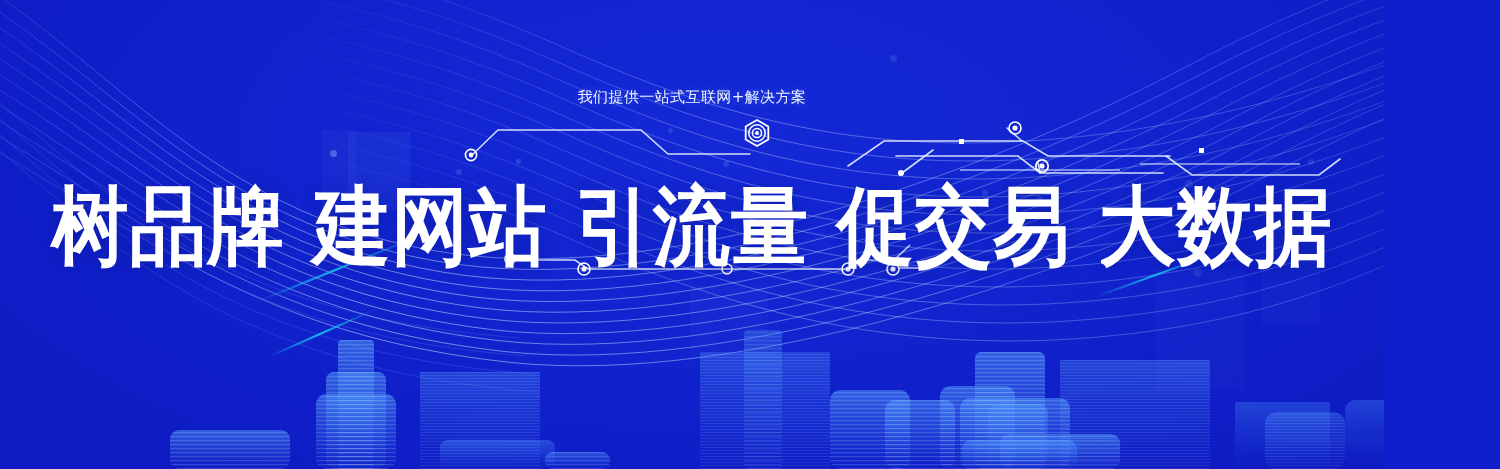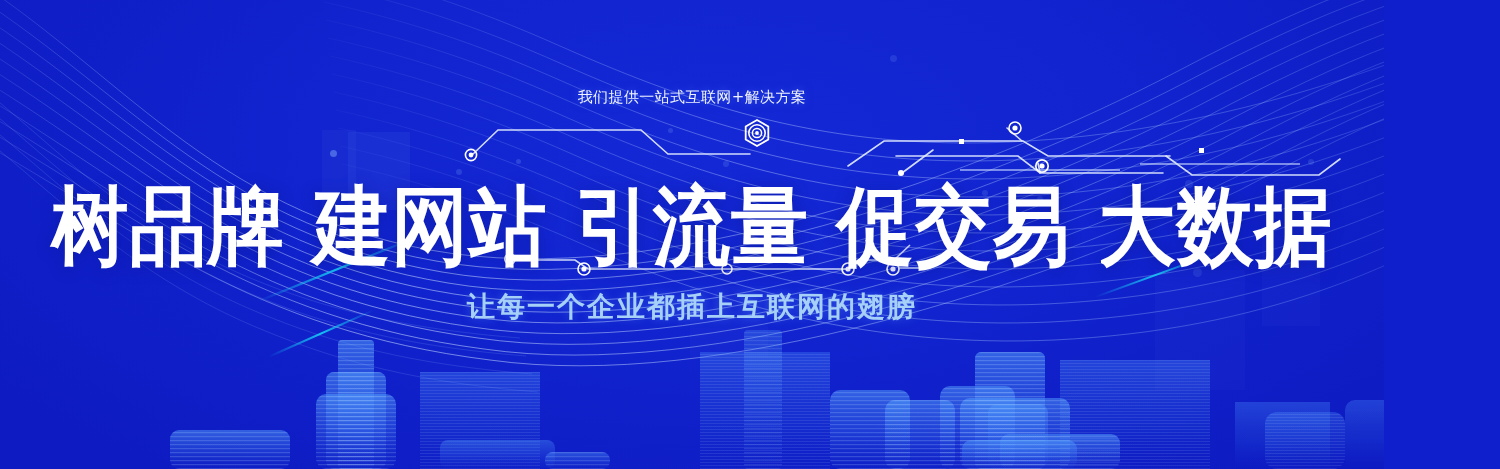--- a/index.html
+++ b/index.html
@@ -300,15 +300,14 @@
     <div class="dot" style="left:1193px;top:268px;width:9px;height:9px;opacity:.3;"></div>
     <div class="dot" style="left:1308px;top:159px;width:6px;height:6px;opacity:.4;"></div>
     <div class="dot" style="left:212px;top:219px;width:6px;height:6px;opacity:.35;"></div>
     <div class="dot" style="left:596px;top:191px;width:5px;height:5px;opacity:.4;"></div>
   </div>
 
   <div id="tagline">我们提供一站式互联网+解决方案</div>
 
   <div id="headline">树品牌 建网站 引流量 促交易 大数据</div>
 
-  <div id="subheadline">让每一个企业都插上互联网的翅膀</div>
 
 </div>
 
 </body></html>

